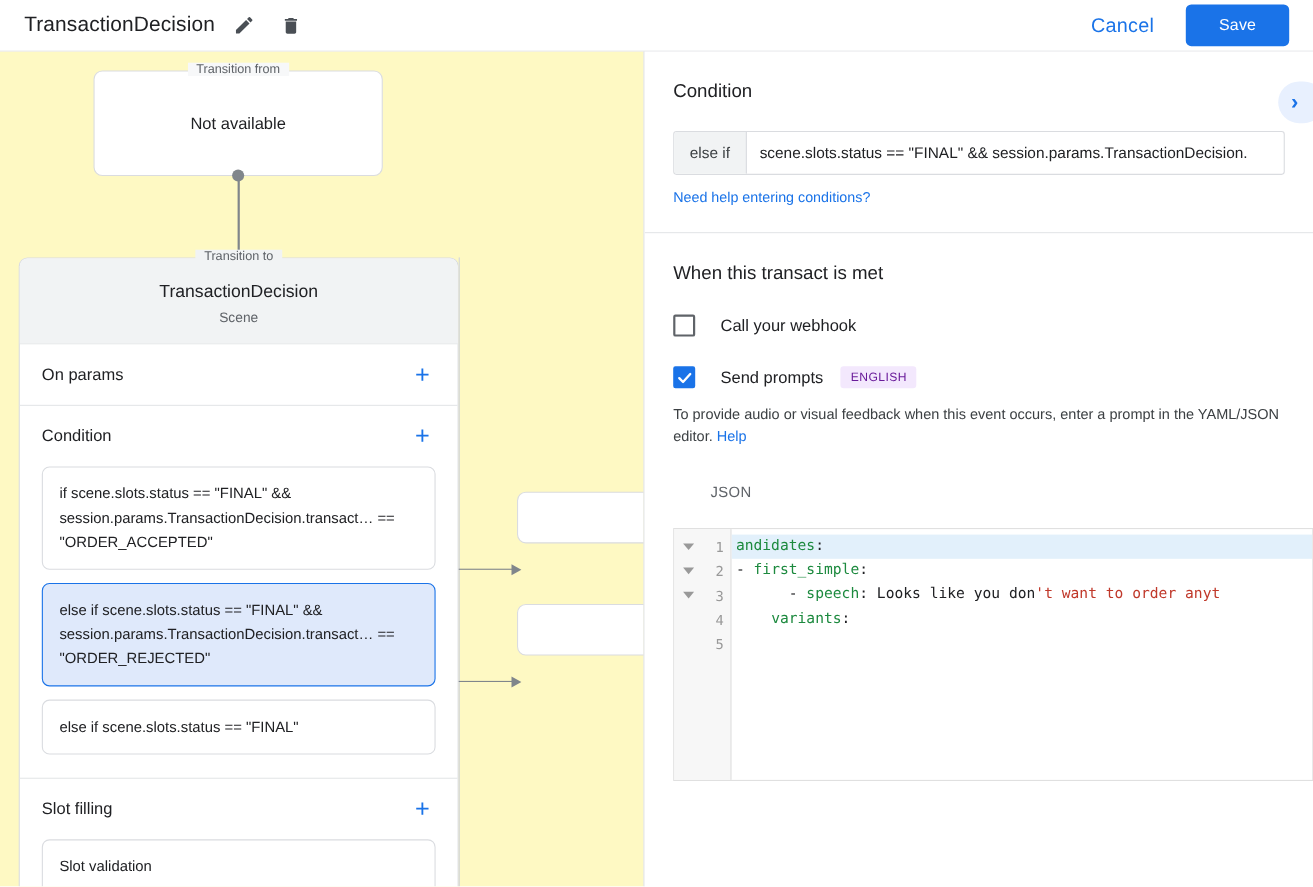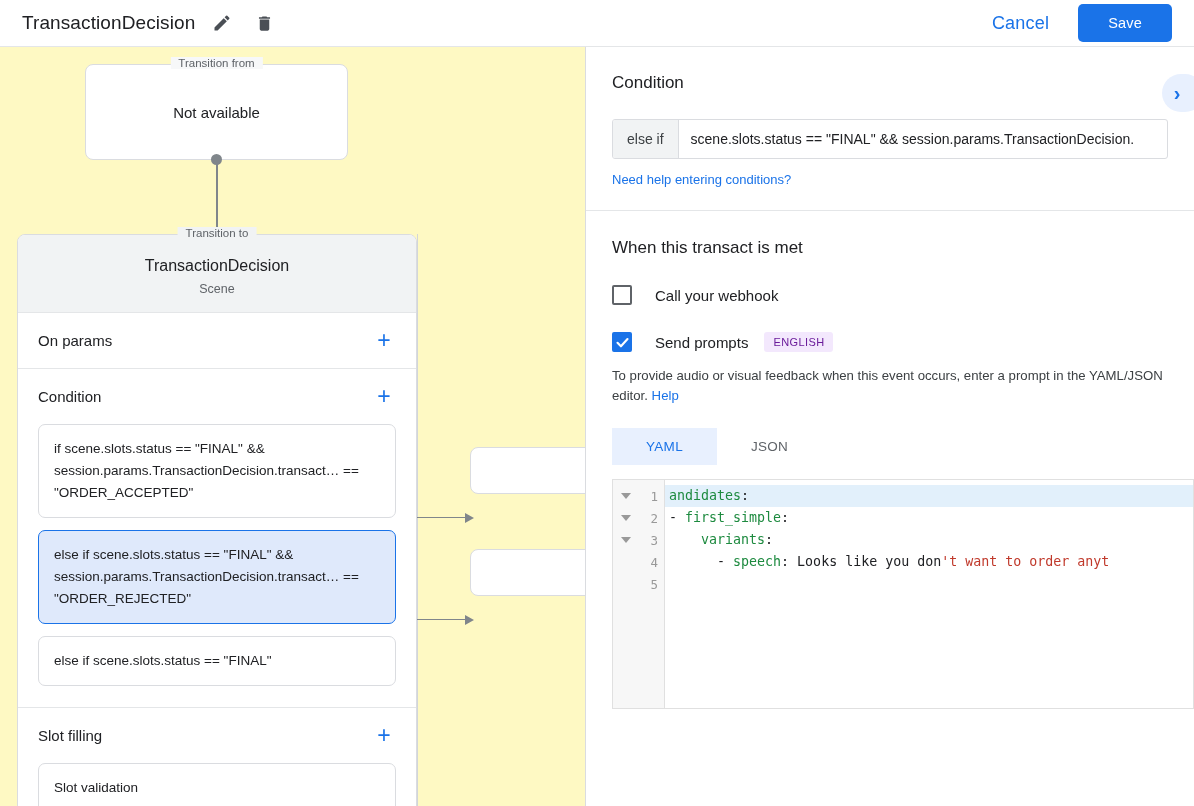--- a/index.html
+++ b/index.html
@@ -359,21 +359,20 @@
         <span class="chk-label">Send prompts</span>
         <span class="lang-badge">ENGLISH</span>
       </div>
 
       <div class="helper-text">
         <span>To provide audio or visual feedback when this event occurs, enter a prompt in the YAML/JSON editor.</span>
         <a>Help</a>
       </div>
 
       <div class="tabs">
-        <div class="tab active">YAML</div>
         <div class="tab">JSON</div>
       </div>
 
       <div class="editor">
         <div class="gutter" id="editor-gutter">
             <div class="gutter-row">
               <span class="fold"></span>
               <span>1</span>
             </div>
             <div class="gutter-row">
@@ -387,20 +386,20 @@
             <div class="gutter-row">
               <span>4</span>
             </div>
             <div class="gutter-row">
               <span>5</span>
             </div>
           </div>
         <div class="code-area" id="editor-code">
             <div class="code-row hl"><span class="tok-key">andidates</span><span class="tok-punc">:</span></div>
             <div class="code-row"><span class="tok-punc">- </span><span class="tok-key">first_simple</span><span class="tok-punc">:</span></div>
+            <div class="code-row"><span class="tok-punc">      - </span><span class="tok-key">speech</span><span class="tok-punc">: </span><span class="tok-plain">Looks like you don</span><span class="tok-str">'t want to order anyt</span></div>
             <div class="code-row"><span class="tok-punc">    </span><span class="tok-key">variants</span><span class="tok-punc">:</span></div>
-            <div class="code-row"><span class="tok-punc">      - </span><span class="tok-key">speech</span><span class="tok-punc">: </span><span class="tok-plain">Looks like you don</span><span class="tok-str">'t want to order anyt</span></div>
             <div class="code-row">&nbsp;</div>
           </div>
       </div>
     </div>
   </div>
 </div>
 
 </body></html>

